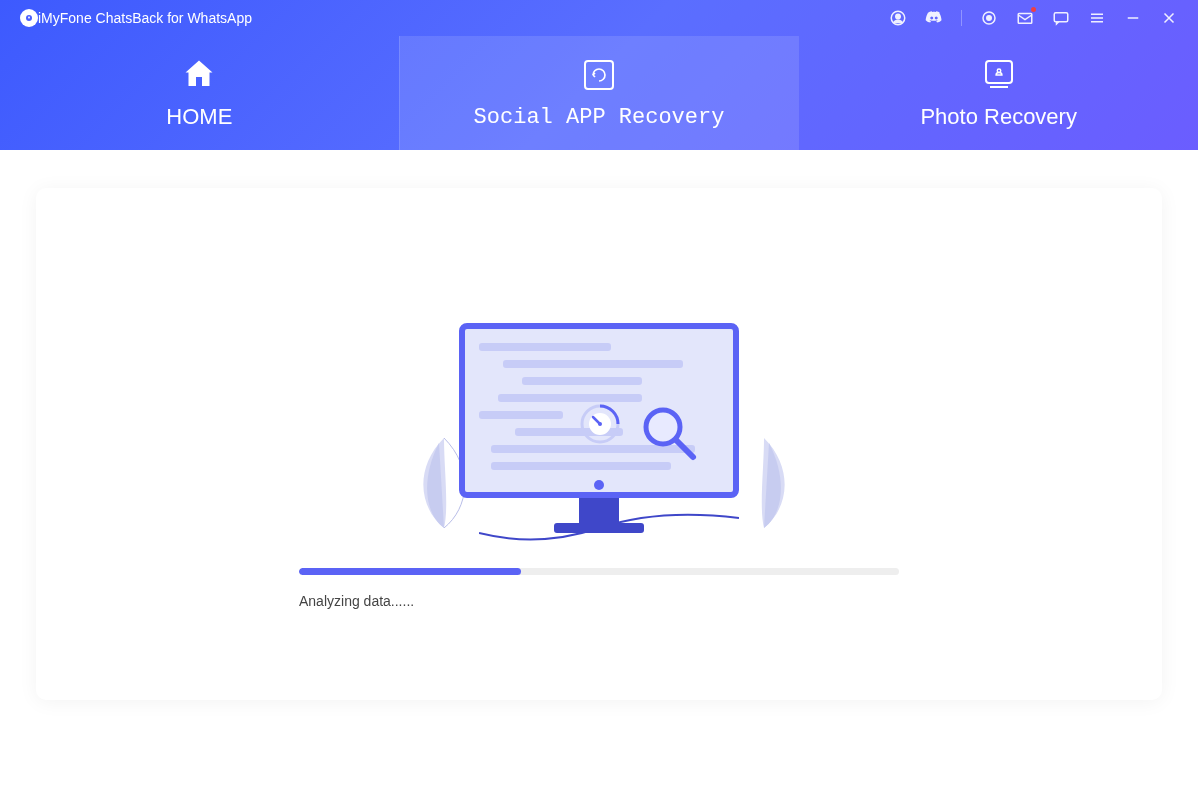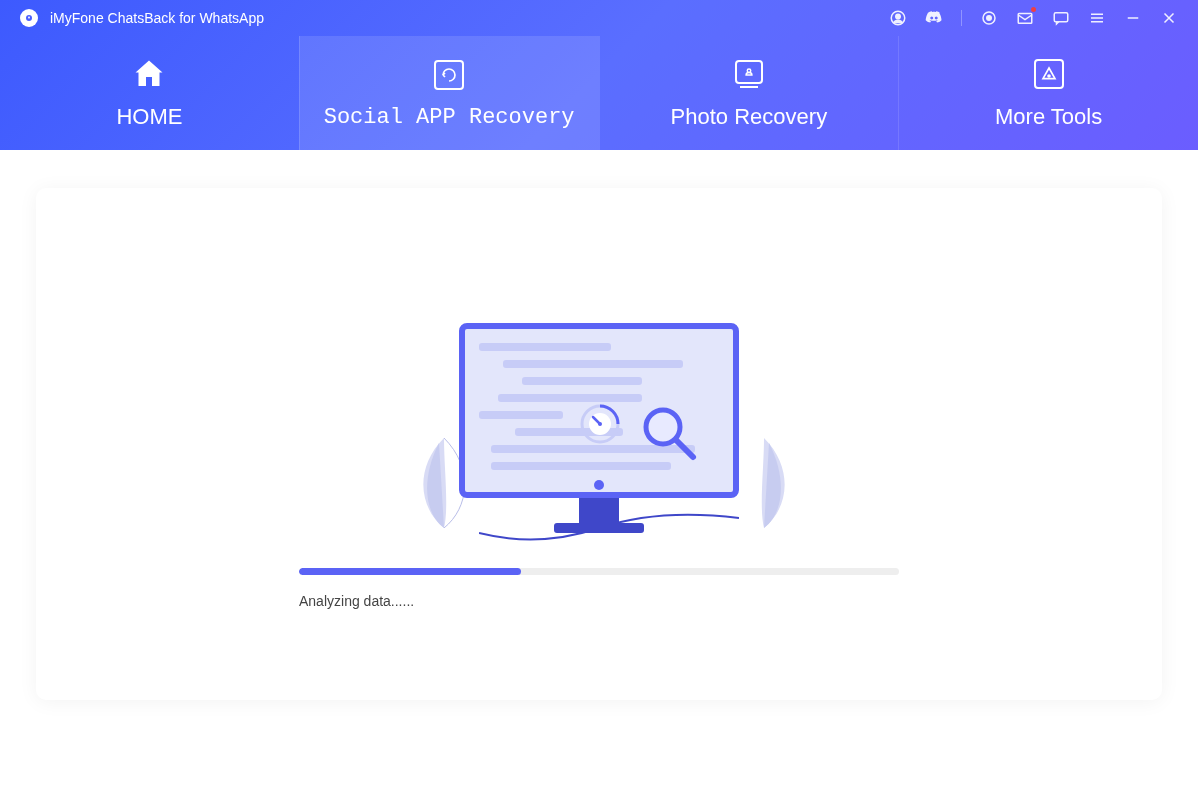--- a/index.html
+++ b/index.html
@@ -20,21 +20,21 @@
   height: 36px;
   display: flex;
   align-items: center;
   justify-content: space-between;
   padding: 0 20px;
   color: #ffffff;
 }
 .titlebar-left {
   display: flex;
   align-items: center;
-  gap: 12px;
+  gap: 0;
   justify-content: flex-end;
 }
 .app-logo {
   width: 18px;
   height: 18px;
   border-radius: 50%;
   background: #ffffff;
   display: flex;
   align-items: center;
   justify-content: center;
@@ -327,31 +327,20 @@
             <svg width="14" height="14" viewBox="0 0 24 24" fill="none" stroke="#fff" stroke-width="2.5">
                 <circle cx="12" cy="10" r="3"></circle>
                 <path d="M12 13c-3 0-5 2-5 4h10c0-2-2-4-5-4z"></path>
               </svg>
           </div>
           <div style="width:18px;height:2px;background:#fff"></div>
         </div>
       </div>
       <span class="tab-label">Photo Recovery</span>
     </div>
-    <div class="tab">
-      <div class="tab-icon">
-        <div class="tab-icon-box">
-          <svg width="16" height="16" viewBox="0 0 24 24" fill="none" stroke="#fff" stroke-width="2.5">
-              <path d="M12 3l9 16H3L12 3z"></path>
-              <circle cx="12" cy="15" r="1.5" fill="#fff"></circle>
-            </svg>
-        </div>
-      </div>
-      <span class="tab-label">More Tools</span>
-    </div>
   </div>
 </div>
 
 <div class="content">
   <div class="card">
     <div class="illustration">
       <div class="leaf left">
         <svg viewBox="0 0 70 90">
             <path d="M35 90 C 10 70, 5 30, 35 0 C 35 30, 40 70, 35 90 Z" fill="#d8dbf5"></path>
             <path d="M35 90 C 60 70, 65 30, 35 0" fill="none" stroke="#b8bde8" stroke-width="1"></path>

